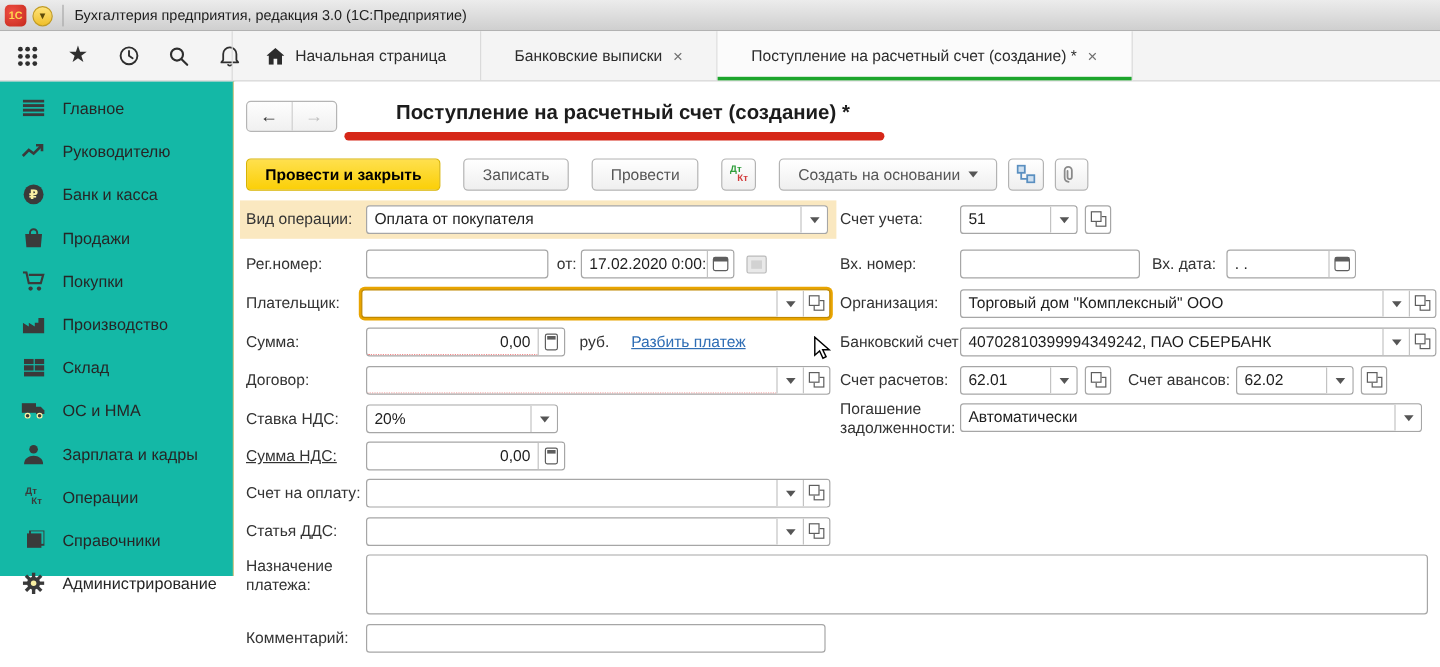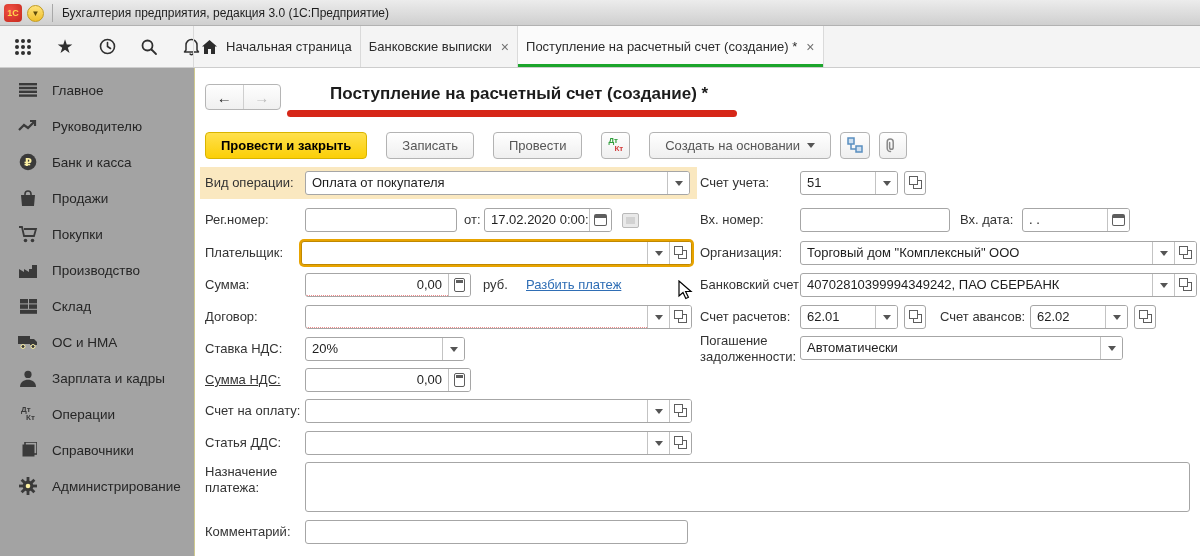--- a/index.html
+++ b/index.html
@@ -20,30 +20,30 @@
   .win-title { position:absolute; left:62px; top:0; height:26px; line-height:26px; font-size:12px; color:#1d1d1d; }
 
   
   .tabbar { position:absolute; left:0; top:26px; width:1200px; height:42px; background:#f4f4f4;
     border-bottom:1px solid #cdcdcd; }
   .quick-icons { position:absolute; left:0; top:0; height:41px; display:flex; align-items:center; gap:20px; padding:0 12px; }
   .qicon { width:22px; height:22px; display:flex; align-items:center; justify-content:center; color:#2f2f2f; }
   .qicon svg { display:block; }
   .star-glyph { font-size:19px; color:#2f2f2f; line-height:22px; }
   .tabs { position:absolute; left:193px; top:0; height:41px; display:flex; }
-  .tab { position:relative; display:flex; align-items:center; padding:0 8px; height:41px;
+  .tab { position:relative; display:flex; align-items:center; padding:0 28px; height:41px;
     border-right:1px solid #dadada; color:#2c2c2c; font-size:13px; white-space:nowrap; }
   .tab.first { border-left:1px solid #dadada; }
   .tab .home-ic { margin-right:9px; display:flex; }
   .tab .close { margin-left:9px; color:#707070; font-size:14px; line-height:14px; }
   .tab.active { background:#fbfbfb; }
   .tab.active::after { content:""; position:absolute; left:0; right:0; bottom:0; height:3px; background:#1ca52c; }
 
   
-  .sidebar { position:absolute; left:0; top:68px; width:195px; height:488px; background:#a3a3a3;
+  .sidebar { position:absolute; left:0; top:68px; width:195px; height:412px; background:#14b8a6;
     border-right:1px solid #cfc98e; padding-top:4px; }
   .side-item { height:36px; display:flex; align-items:center; padding-left:17px; cursor:default; }
   .side-item .sic { width:22px; height:20px; margin-right:13px; display:flex; align-items:center; justify-content:center; color:#3a3a3a; }
   .side-item .slabel { font-size:13.5px; color:#262626; }
   .dtkt-mini { font-size:8px; font-weight:bold; line-height:8px; text-align:left; }
   .dtkt-mini .l2 { display:block; margin-left:5px; }
 
   
   .content { position:absolute; left:196px; top:68px; width:1004px; height:488px; background:#fff; }
 
@@ -453,21 +453,21 @@
       </div>
 
     <div class="lbl" style="left:9px; top:269px;">Ставка НДС:</div>
     <div class="field" style="left:109px; top:269px; width:160px;">
       <div class="val">20%</div>
       <div class="seg">
           <span class="caret"></span>
         </div>
     </div>
     <div class="lbl2" style="left:504px; top:265px; width:92px;">Погашение задолженности:</div>
-    <div class="field" style="left:604px; top:268px; width:323px;">
+    <div class="field" style="left:604px; top:268px; width:385px;">
       <div class="val">Автоматически</div>
       <div class="seg">
           <span class="caret"></span>
         </div>
     </div>
 
     <div class="lbl" style="left:9px; top:300px;text-decoration:underline;">Сумма НДС:</div>
     <div class="field" style="left:109px; top:300px; width:166px;">
       <div class="val num">0,00</div>
       <div class="seg">

